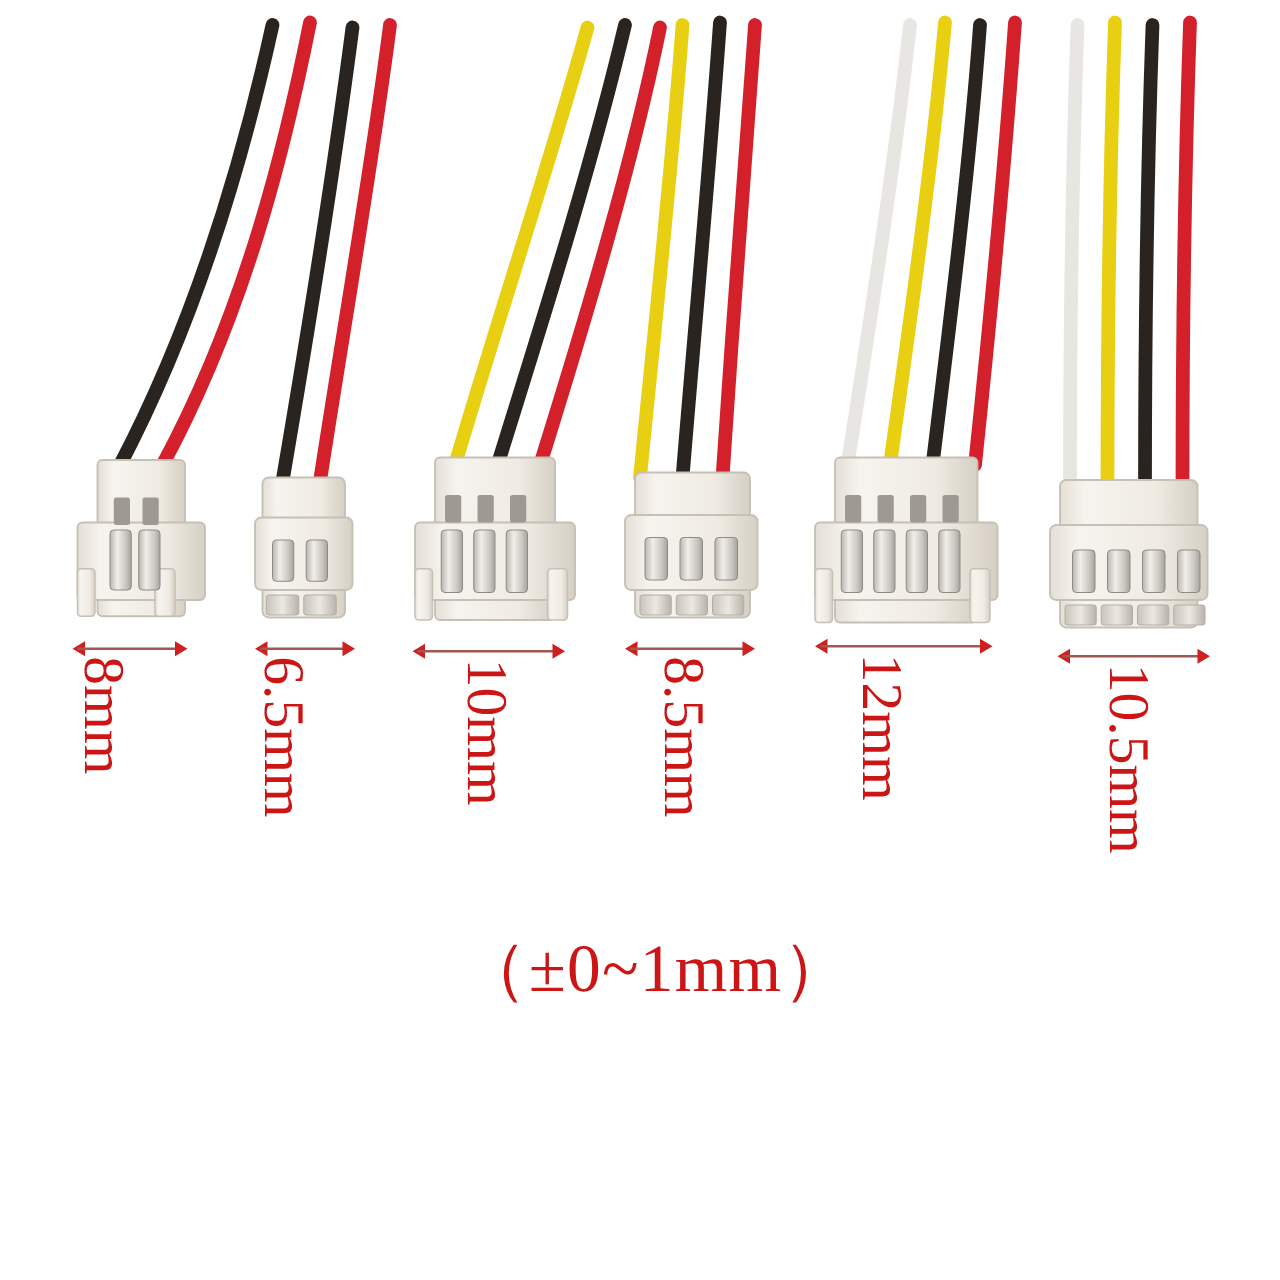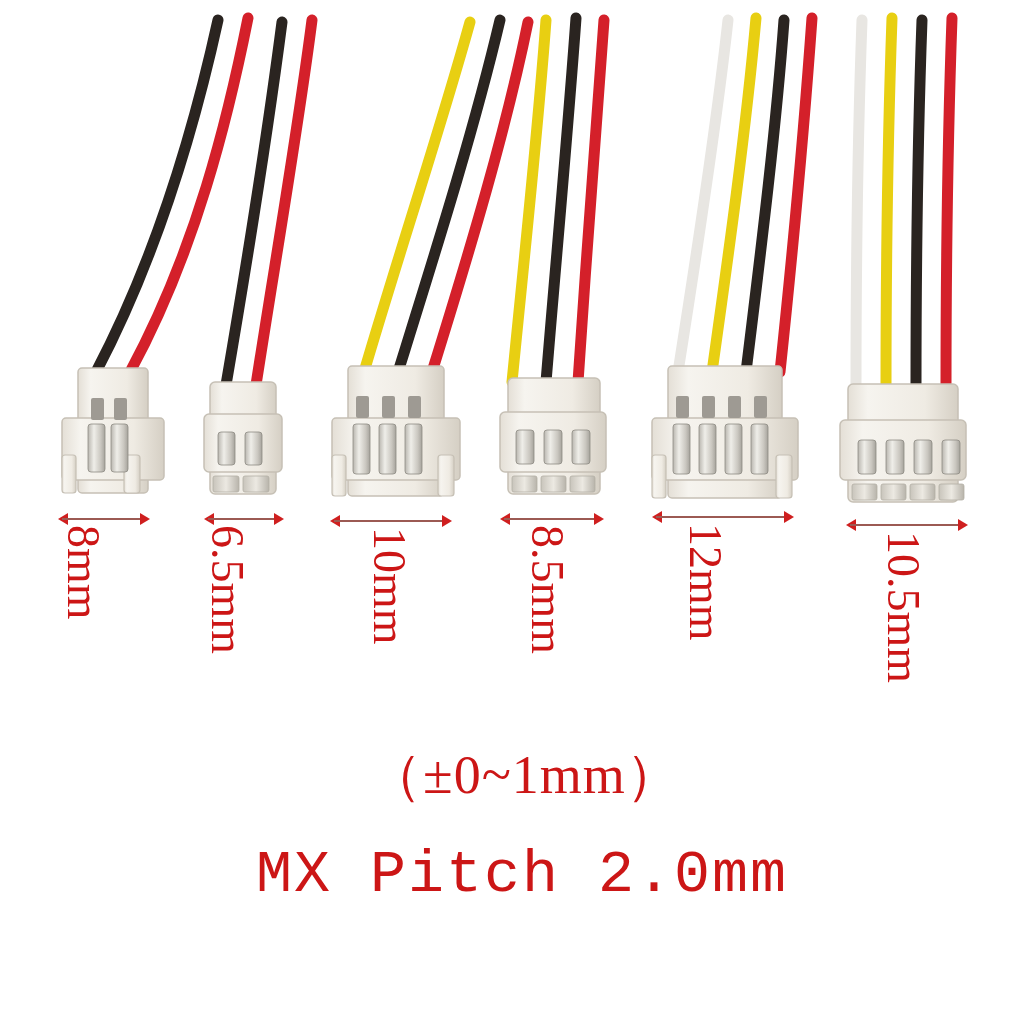--- a/index.html
+++ b/index.html
@@ -258,15 +258,14 @@
   <span class="dim-label" style="left:412px; top:527px;">10mm</span>
 
   <span class="dim-label" style="left:570px; top:525px;">8.5mm</span>
 
   <span class="dim-label" style="left:728px; top:523px;">12mm</span>
 
   <span class="dim-label" style="left:926px; top:531px;">10.5mm</span>
 
   <div class="tolerance" style="left:336px; top:748px;margin-left:32px;">（±0~1mm）</div>
 
-  <div class="pitch-title" style="left:256px; top:845px;">MX Pitch 2.0mm</div>
 
 </div>
 
 </body></html>

